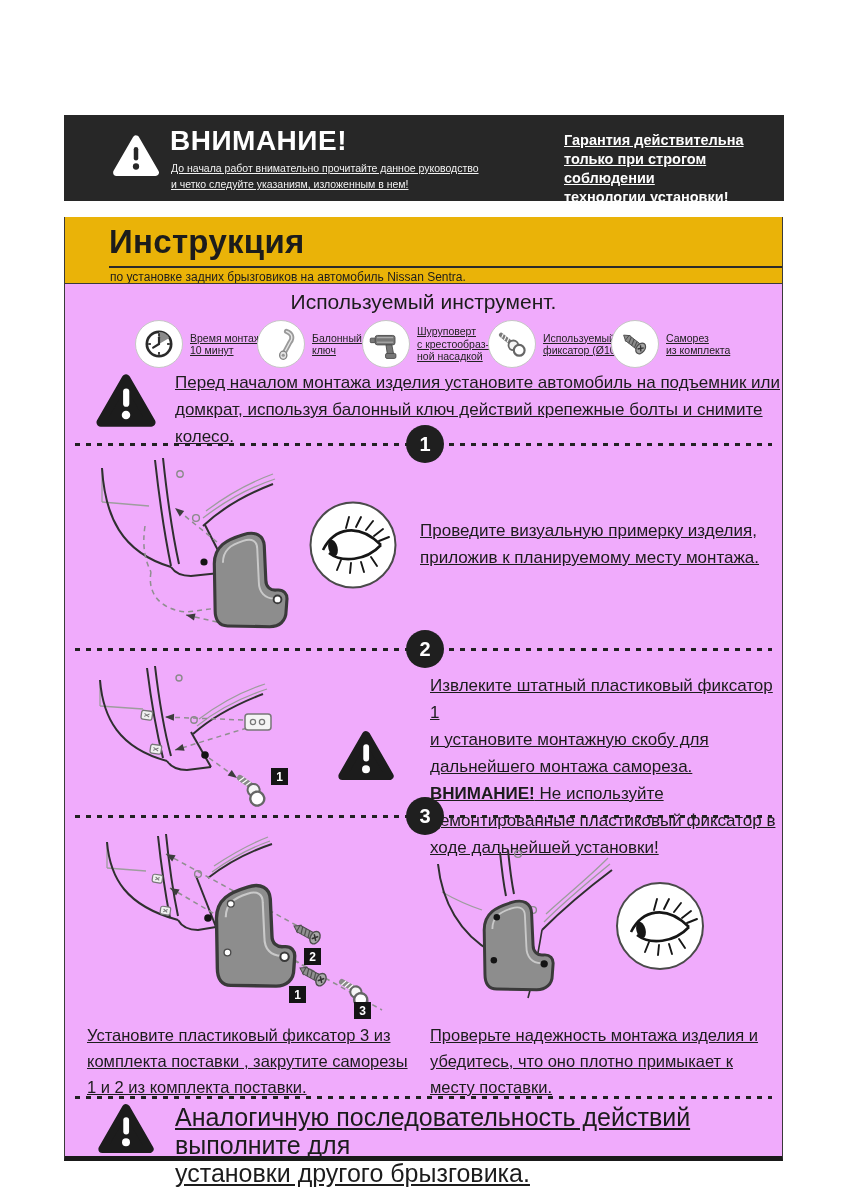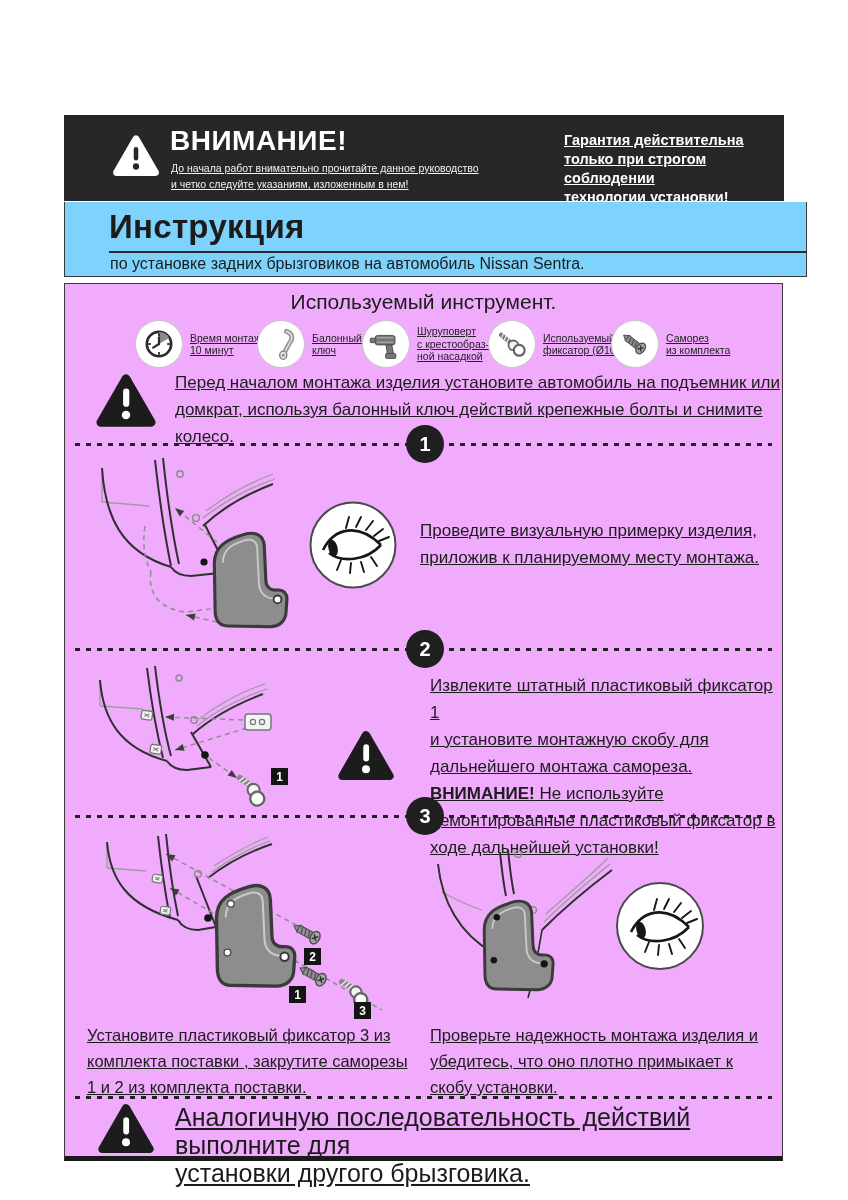--- a/index.html
+++ b/index.html
@@ -11,25 +11,25 @@
   .abs{position:absolute;}
   .pre{white-space:pre-line;text-decoration:underline;}
 
   
   .banner{left:64px;top:115px;width:720px;height:86px;background:var(--header-bg,#272727);color:#fff;}
   .banner-title{left:106px;top:10px;font-size:28px;font-weight:bold;letter-spacing:.5px;}
   .banner-sub{left:107px;top:45px;font-size:10.5px;line-height:16px;color:#f2f2f2;}
   .banner-warranty{left:500px;top:16px;font-size:14.5px;line-height:19px;font-weight:bold;color:#fdfdfd;}
 
   
-  .title-box{left:64px;top:202px;width:717px;height:74px;background:#7dd3fc;
-    border:1.5px solid #3a3a3a;border-top:none;padding-left:24px;}
+  .title-box{left:64px;top:217px;width:717px;height:74px;background:#eab308;
+    border:1.5px solid #3a3a3a;border-top:none;}
   .doc-title{left:44px;top:6px;font-size:33px;font-weight:bold;letter-spacing:.3px;}
   .title-rule{left:44px;top:49px;right:0;height:2px;background:#2a2a2a;}
-  .doc-subtitle{left:45px;top:53px;font-size:16px;}
+  .doc-subtitle{left:45px;top:53px;font-size:12px;}
 
   
   .main-box{left:64px;top:283px;width:717px;height:872px;background:#f0abfc;
     border:1.5px solid #3a3a3a;border-bottom:5px solid #1a1a1a;}
   .tools-heading{left:0;top:6px;width:100%;text-align:center;font-size:21px;}
   .tool{top:36px;display:flex;align-items:center;gap:7px;}
   .tool-circle{width:46px;height:46px;border-radius:50%;border:1.5px solid #c6c6c6;
     display:flex;align-items:center;justify-content:center;flex:0 0 auto;background:#fff;}
   .tool-label{font-size:10.5px;line-height:12.5px;color:#222;}
 
@@ -455,21 +455,21 @@
         </g>
       </g>
     </g>
   </svg>
 
   <div class="abs caption pre" style="left:22px;top:738px;width:335px">Установите пластиковый фиксатор 3 из
 комплекта поставки , закрутите саморезы
 1 и 2 из комплекта поставки.</div>
   <div class="abs caption pre" style="left:365px;top:738px;width:340px">Проверьте надежность монтажа изделия и
 убедитесь, что оно плотно примыкает к
-скобу установки.</div>
+месту поставки.</div>
 
   <div class="abs dash-line" style="top:812px"></div>
 
   <svg class="abs warn-tri" style="left:32px;top:818px" width="58" height="54" viewBox="0 0 64 58">
     <path d="M32 6 L58 51 L6 51 Z" fill="#1c1c1c" stroke="#1c1c1c" stroke-width="9" stroke-linejoin="round"></path>
     <rect x="29" y="16" width="6.4" height="19" rx="3.2" fill="#fff"></rect>
     <circle cx="32" cy="43.5" r="4.4" fill="#fff"></circle>
   </svg>
   <div class="abs footer-text pre">Аналогичную последовательность действий выполните для
 установки другого брызговика.</div>

